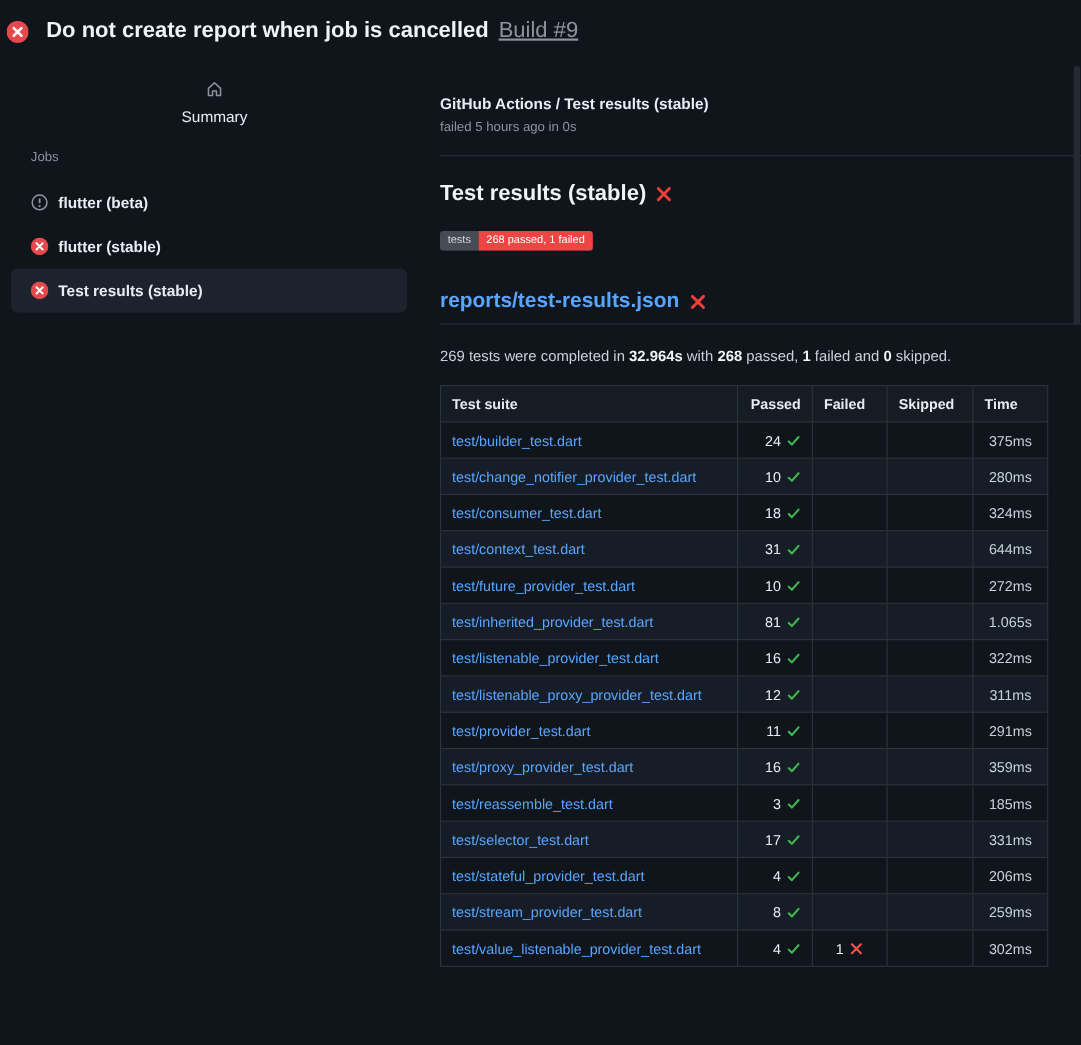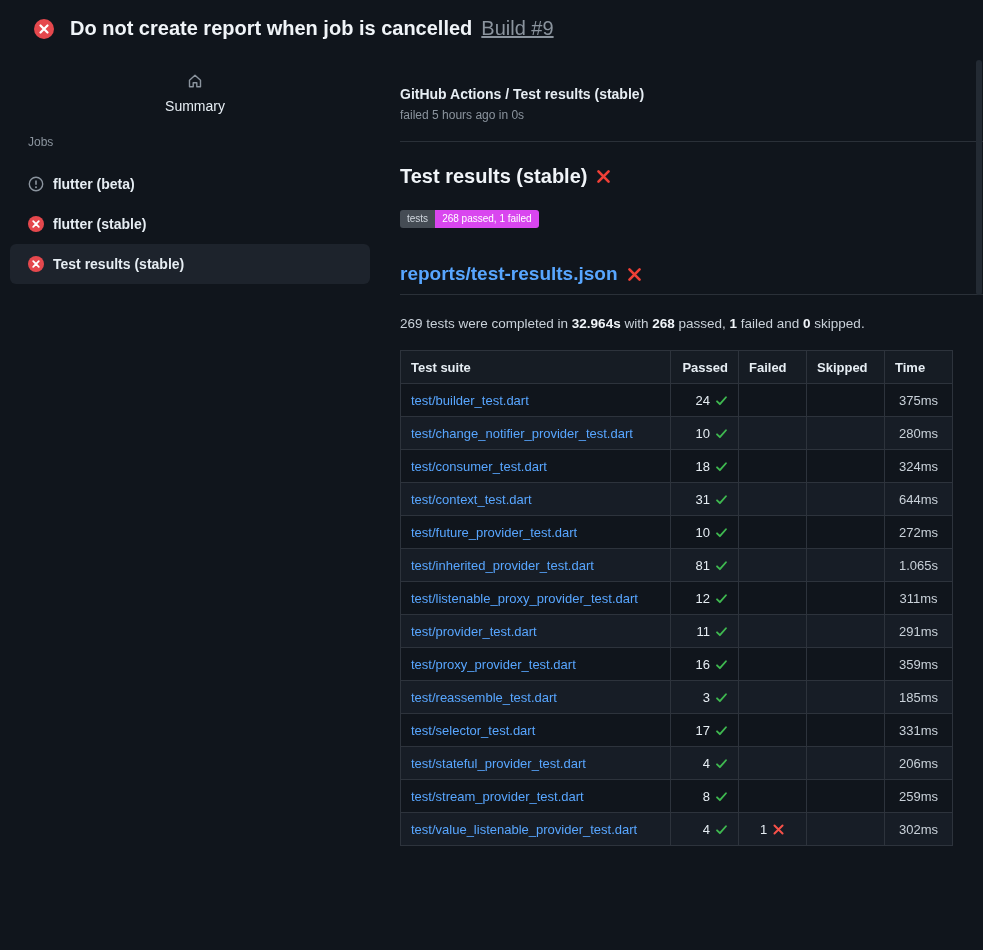--- a/index.html
+++ b/index.html
@@ -9,21 +9,21 @@
     background:#10151c;
     color:#e6edf3;
     font-family:"Liberation Sans","DejaVu Sans",sans-serif;
     overflow:hidden;
   }
   svg { display:block; }
 
   
   header {
     position:absolute; top:0; left:0; right:0; height:57px;
-    display:flex; align-items:center; padding-left:34px;
+    display:flex; align-items:center; padding-left:6px;
   }
   .icon-x-fill { width:20px; height:20px; flex:0 0 auto; }
   .icon-x-fill svg { width:100%; height:100%; }
   h1 { font-size:20px; font-weight:600; color:#f0f4f8; margin-left:16px; white-space:nowrap; }
   .build-no { font-size:20px; font-weight:400; color:#8b949e; margin-left:9px; white-space:nowrap;text-decoration:underline; }
 
   
   aside { position:absolute; top:57px; left:0; width:380px; }
   .side-item {
     display:flex; align-items:center; gap:9px;
@@ -57,21 +57,21 @@
     display:flex; align-items:center; gap:9px;
   }
   .x-mark { width:15px; height:15px; }
   .x-mark svg { width:100%; height:100%; }
 
   .badge {
     margin-top:22px; display:inline-flex; font-size:10px;
     border-radius:3px; overflow:hidden; line-height:18px;
   }
   .badge-label { background:#454c54; color:#d0d7de; padding:0 7px; }
-  .badge-value { background:#d946ef; color:#ffffff; padding:0 7px; }
+  .badge-value { background:#ef4444; color:#ffffff; padding:0 7px; }
 
   h3.report-heading {
     margin-top:35px; font-size:19px; font-weight:700;
     display:flex; align-items:center; gap:9px;
   }
   h3.report-heading a { color:#58a6ff; text-decoration:none; cursor:pointer; }
 
   .summary-text { margin-top:21px; font-size:13.5px; color:#c9d1d9; }
   .summary-text b { color:#f0f4f8; font-weight:700; }
 
@@ -249,20 +249,29 @@
         <tr>
           <td class="suite"><a>test/inherited_provider_test.dart</a></td>
           <td class="passed"><span>81</span><span class="mini"><svg viewBox="0 0 16 16">
                 <path d="M2.5 9l3.5 3.5L13.5 4" fill="none" stroke="#3fb950" stroke-width="2.3" stroke-linecap="round" stroke-linejoin="round"></path>
               </svg></span></td>
           <td class="failed"></td>
           <td class="skipped"></td>
           <td class="time">1.065s</td>
         </tr>
         <tr>
+          <td class="suite"><a>test/listenable_provider_test.dart</a></td>
+          <td class="passed"><span>16</span><span class="mini"><svg viewBox="0 0 16 16">
+                <path d="M2.5 9l3.5 3.5L13.5 4" fill="none" stroke="#3fb950" stroke-width="2.3" stroke-linecap="round" stroke-linejoin="round"></path>
+              </svg></span></td>
+          <td class="failed"></td>
+          <td class="skipped"></td>
+          <td class="time">322ms</td>
+        </tr>
+        <tr>
           <td class="suite"><a>test/listenable_proxy_provider_test.dart</a></td>
           <td class="passed"><span>12</span><span class="mini"><svg viewBox="0 0 16 16">
                 <path d="M2.5 9l3.5 3.5L13.5 4" fill="none" stroke="#3fb950" stroke-width="2.3" stroke-linecap="round" stroke-linejoin="round"></path>
               </svg></span></td>
           <td class="failed"></td>
           <td class="skipped"></td>
           <td class="time">311ms</td>
         </tr>
         <tr>
           <td class="suite"><a>test/provider_test.dart</a></td>

